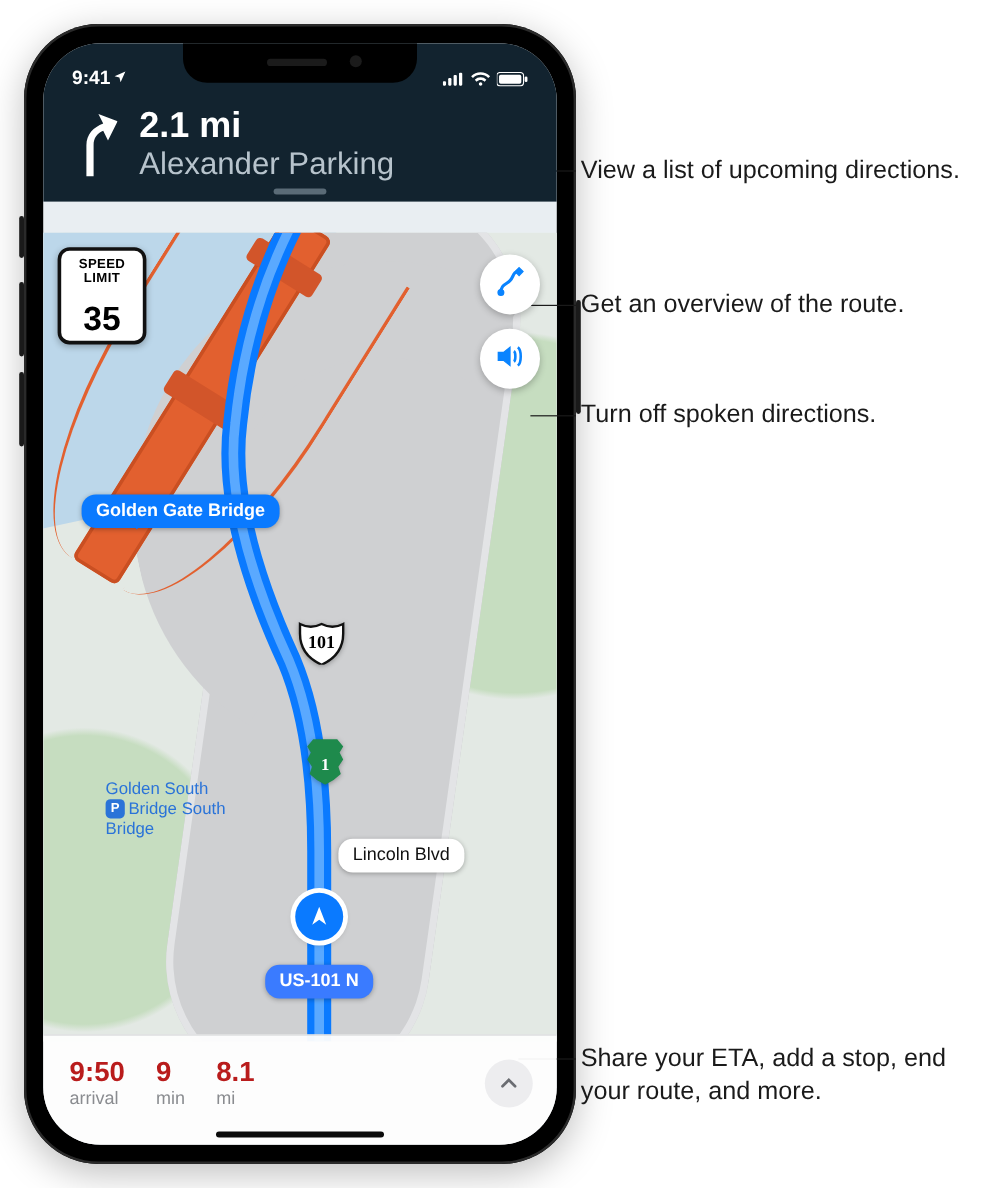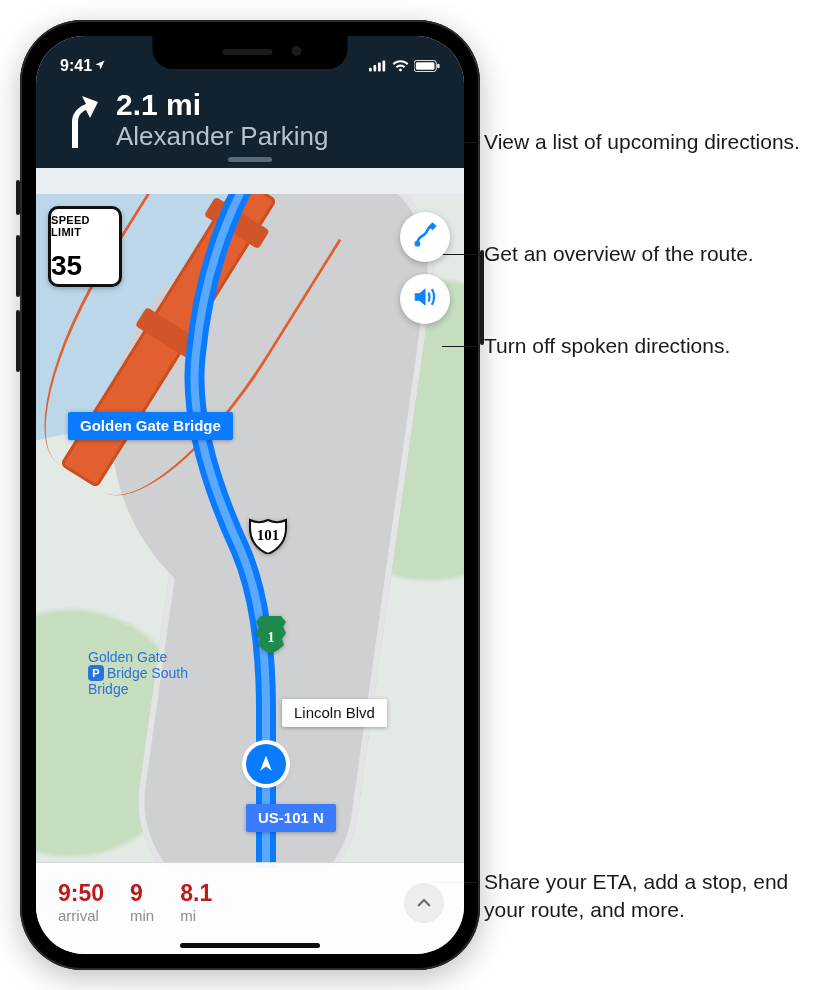--- a/index.html
+++ b/index.html
@@ -156,21 +156,21 @@
     position:absolute; left:60px; width:64px;height:22px; background:#d2552a;
     border-radius:4px;
   }
   .bridge .t1{top:30px}.bridge .t2{top:160px}
 
   
   .speed-limit{
     position:absolute; top:12px; left:12px;
     width:74px; padding:6px 0 4px;
     background:#fff; border:3px solid #111; border-radius:10px;
-    z-index:20;
+    text-align:center; z-index:20;
     box-shadow:0 2px 5px rgba(0,0,0,.25);
   }
   .speed-limit .sl-label{font-size:11px;font-weight:700;letter-spacing:.3px;line-height:1.05;}
   .speed-limit .sl-value{font-size:28px;font-weight:800;line-height:1;margin-top:14px;}
 
   
   .map-btn{
     position:absolute; right:14px;
     width:50px;height:50px;border-radius:50%;
     background:#fff; box-shadow:0 2px 6px rgba(0,0,0,.25);
@@ -178,30 +178,30 @@
     z-index:20;
   }
   .map-btn svg{width:26px;height:26px;fill:#0a84ff;stroke:#0a84ff;}
   .btn-route-overview{top:18px}
   .btn-audio{top:80px}
 
   
   .pill{
     position:absolute; background:#fff; color:#111;
     font-size:15px; font-weight:500;
-    padding:5px 12px 6px; border-radius:2px;
+    padding:5px 12px 6px; border-radius:12px;
     box-shadow:0 1px 4px rgba(0,0,0,.3);
     white-space:nowrap; z-index:15;
   }
   .pill.blue{background:#0a7aff;color:#fff;font-weight:600;}
   .pill.blue.tail::after{
     content:"";position:absolute;left:40px;bottom:-7px;
     border:6px solid transparent;border-top-color:#0a7aff;
   }
-  .pill.road{background:#3a7bff;color:#fff;font-weight:700;margin-left:25px;}
+  .pill.road{background:#3a7bff;color:#fff;font-weight:700;}
 
   .poi-label{
     position:absolute; color:#2a73d8; font-size:14px; font-weight:500;
     line-height:1.15; z-index:12;
   }
   .poi-label .p-icon{
     display:inline-block;width:16px;height:16px;border-radius:4px;
     background:#2a73d8;color:#fff;font-size:11px;font-weight:700;
     text-align:center;line-height:16px;margin-right:3px;vertical-align:1px;
   }
@@ -369,21 +369,21 @@
           </svg>
       </div>
       <div class="shield-ca" style="top:420px;left:218px">
         <svg viewBox="0 0 34 40">
             <path fill="#1e8a4c" d="M2 8l5-6h20l5 6-3 5 3 6-4 6 2 6-6 5-7 4-7-4-6-5 2-6-4-6 3-6z"></path>
             <text x="17" y="28" text-anchor="middle">1</text>
           </svg>
       </div>
 
       <div class="poi-label" style="top:455px;left:52px">
-        <div>Golden Gate</div>
+        <div>Golden South</div>
         <div>
           <span class="p-icon">P</span><span>Bridge South</span>
         </div>
         <div>Bridge</div>
       </div>
 
       <div class="pill" style="top:505px;left:246px">Lincoln Blvd</div>
 
       <div class="puck" style="top:550px;left:210px">
         <svg viewBox="0 0 24 24">

